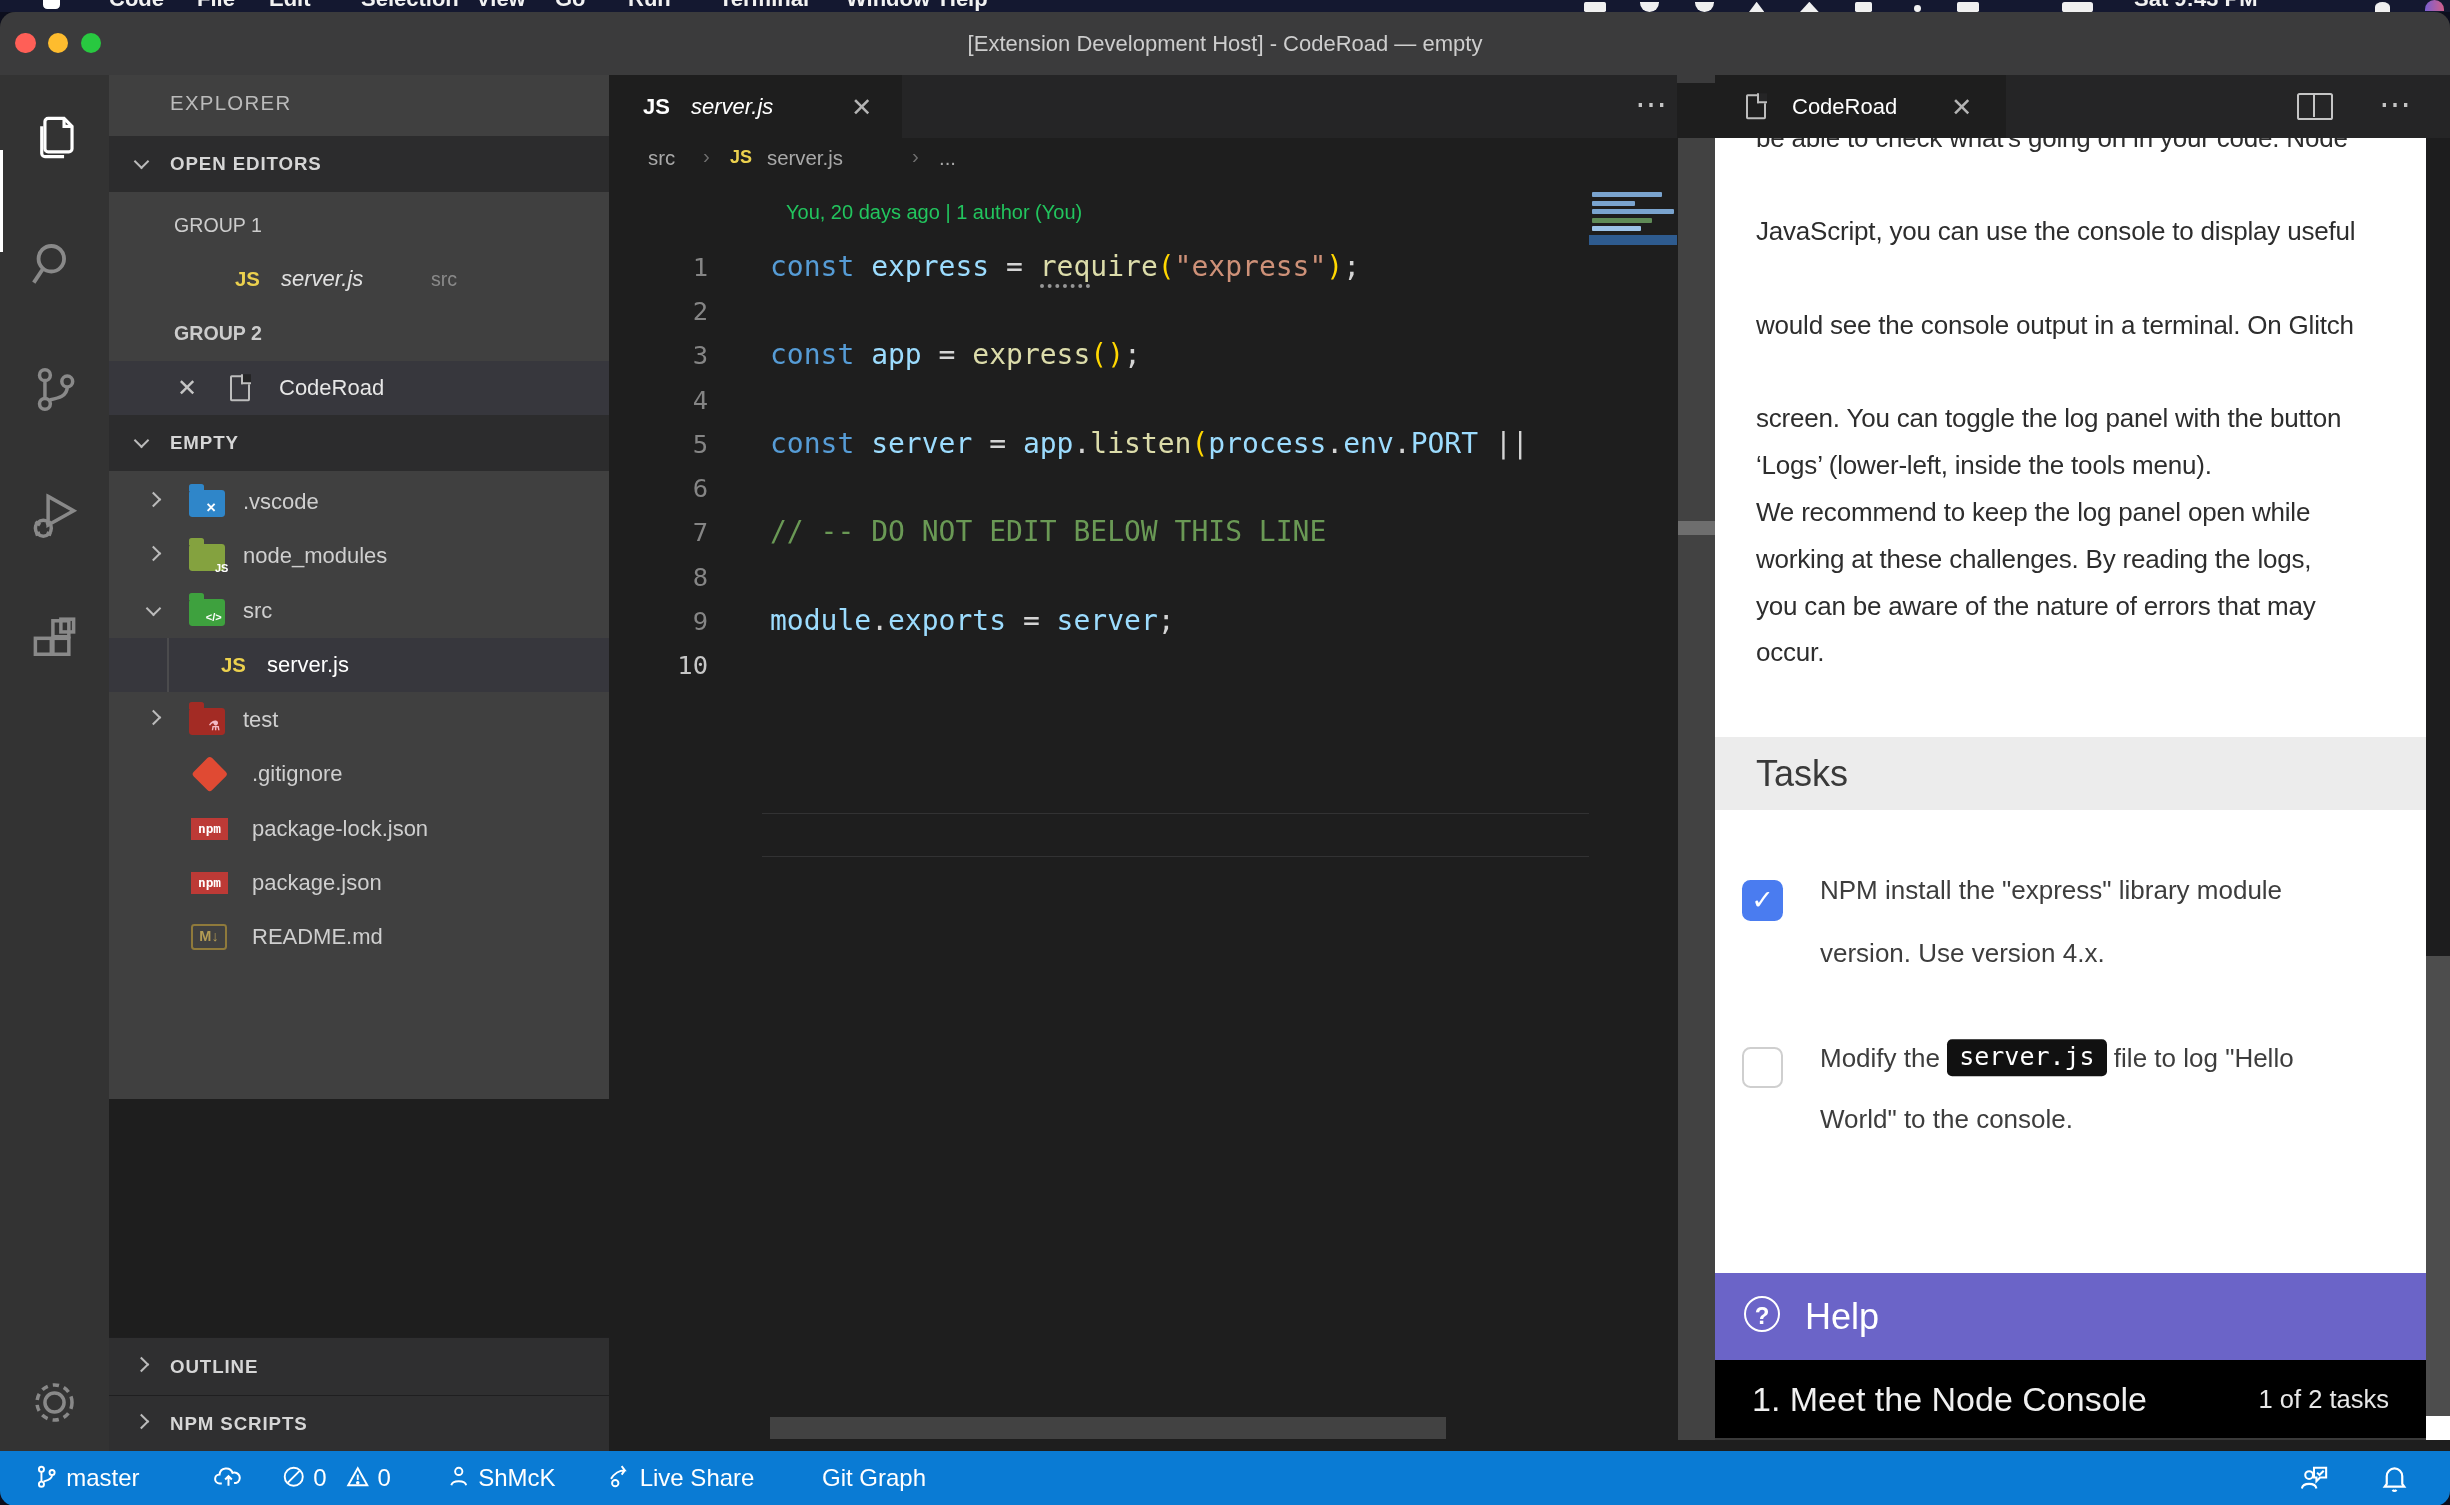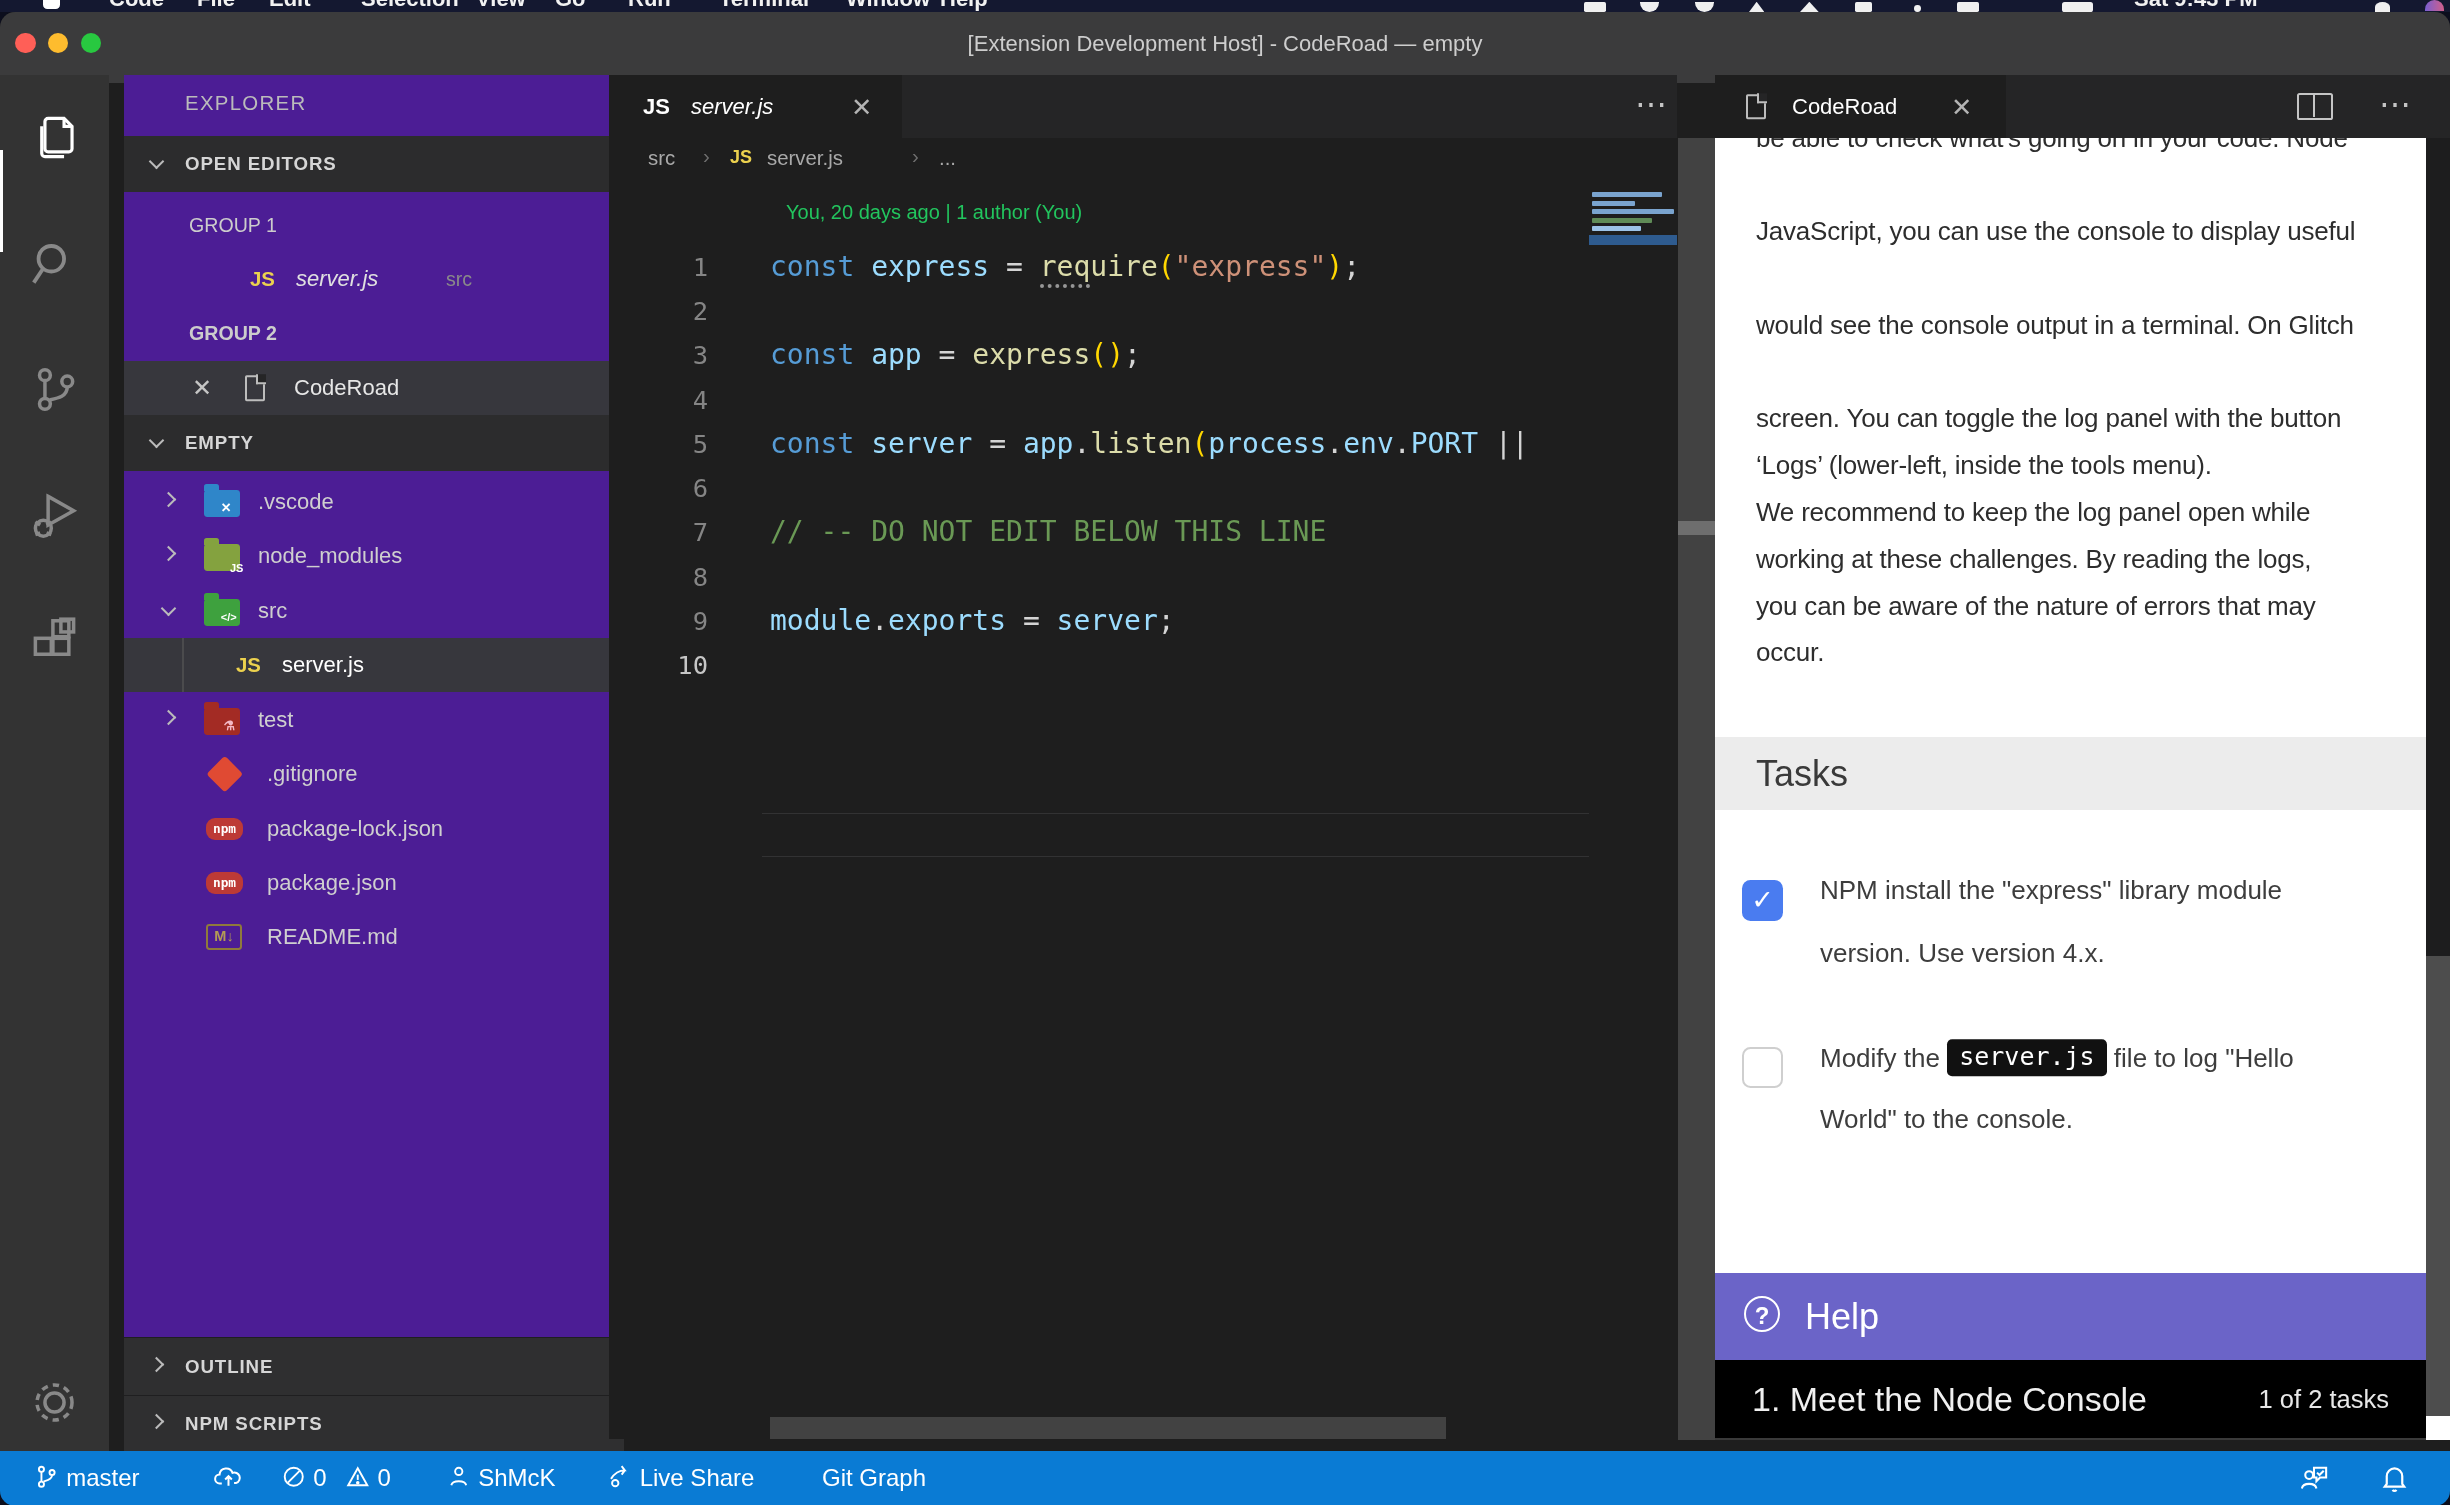--- a/index.html
+++ b/index.html
@@ -23,36 +23,36 @@
   #title-text{left:0;top:0;width:2450px;height:63px;line-height:63px;text-align:center;color:#cdcdcd;font-size:22px;}
 
   
   #activitybar{left:0;top:63px;width:109px;height:1376px;background:#333333;}
   .act-icon{position:absolute;left:29px;width:51px;height:51px;color:#898989;}
   .act-icon svg{width:51px;height:51px;}
   .act-icon.active{color:#ffffff;}
   #act-border{left:0;top:75px;width:3.4px;height:102px;background:#ffffff;position:absolute;}
 
   
-  #sidebar{left:109px;top:63px;width:500px;height:1376px;background:#4c1d95;margin-left:15px;}
+  #sidebar{left:109px;top:63px;width:500px;height:1024px;background:#404040;}
   .side-hdr{position:absolute;left:0;width:500px;background:#2c2c2d;color:#d6d6d6;font-weight:700;font-size:18.7px;letter-spacing:0.9px;}
   .side-hdr .lbl{position:absolute;left:61px;top:50%;transform:translateY(-50%);}
   .chev{display:inline-block;width:11px;height:11px;border-right:2.6px solid #bbbbbb;border-bottom:2.6px solid #bbbbbb;}
   .chev.down{transform:rotate(45deg);}
   .chev.right{transform:rotate(-45deg);}
   .chev-pos{position:absolute;left:27px;top:50%;margin-top:-7.7px;}
   .row{position:absolute;left:0;width:500px;height:54px;color:#cfcfcf;font-size:22px;}
   .row.selected{background:#37373d;color:#e6e6e6;}
   .row .nm{position:absolute;top:50%;transform:translateY(-50%);white-space:nowrap;}
   .js-badge{color:#ecd14e;font-weight:700;font-size:20.4px;}
   .folder{position:absolute;width:36px;height:27px;border-radius:3.4px;top:50%;margin-top:-12px;}
   .folder:before{content:"";position:absolute;left:0;top:-6px;width:15.3px;height:6.8px;border-radius:2.6px 2.6px 0 0;background:inherit;}
   .fbadge{position:absolute;right:-3.4px;bottom:-3.4px;font-size:12.8px;font-weight:700;color:#fff;}
   .npm-chip{position:absolute;width:37px;height:22px;top:50%;margin-top:-11px;background:#bd3a36;color:#fff;
-    font-family:"DejaVu Sans Mono",monospace;font-size:12.8px;font-weight:700;text-align:center;line-height:22px;border-radius:9px;}
+    font-family:"DejaVu Sans Mono",monospace;font-size:12.8px;font-weight:700;text-align:center;line-height:22px;border-radius:0;}
   .md-chip{position:absolute;width:36px;height:25.5px;top:50%;margin-top:-12.8px;border:2.6px solid #8f7a3b;color:#b39b54;
     font-size:14.5px;font-weight:700;text-align:center;line-height:21px;border-radius:3.4px;}
   .git-diamond{position:absolute;width:25.5px;height:25.5px;top:50%;margin-top:-12.8px;background:#e04a33;transform:rotate(45deg);border-radius:3.4px;}
   .doc-ic{display:inline-block;width:20.4px;height:25.5px;border:2.6px solid #bdbdbd;border-radius:1.7px;position:relative;}
   .doc-ic:after{content:"";position:absolute;right:-2.6px;top:-2.6px;width:7.7px;height:7.7px;background:#252526;border-left:2.6px solid #bdbdbd;border-bottom:2.6px solid #bdbdbd;}
 
   
   #tabbar1{left:609px;top:63px;width:1068px;height:63px;background:#252526;}
   #tab1{left:609px;top:63px;width:293px;height:63px;background:#1e1e1e;}
   #editor-actions1{left:1621px;top:63px;width:60px;height:63px;color:#c5c5c5;font-size:32px;line-height:58px;text-align:center;}

